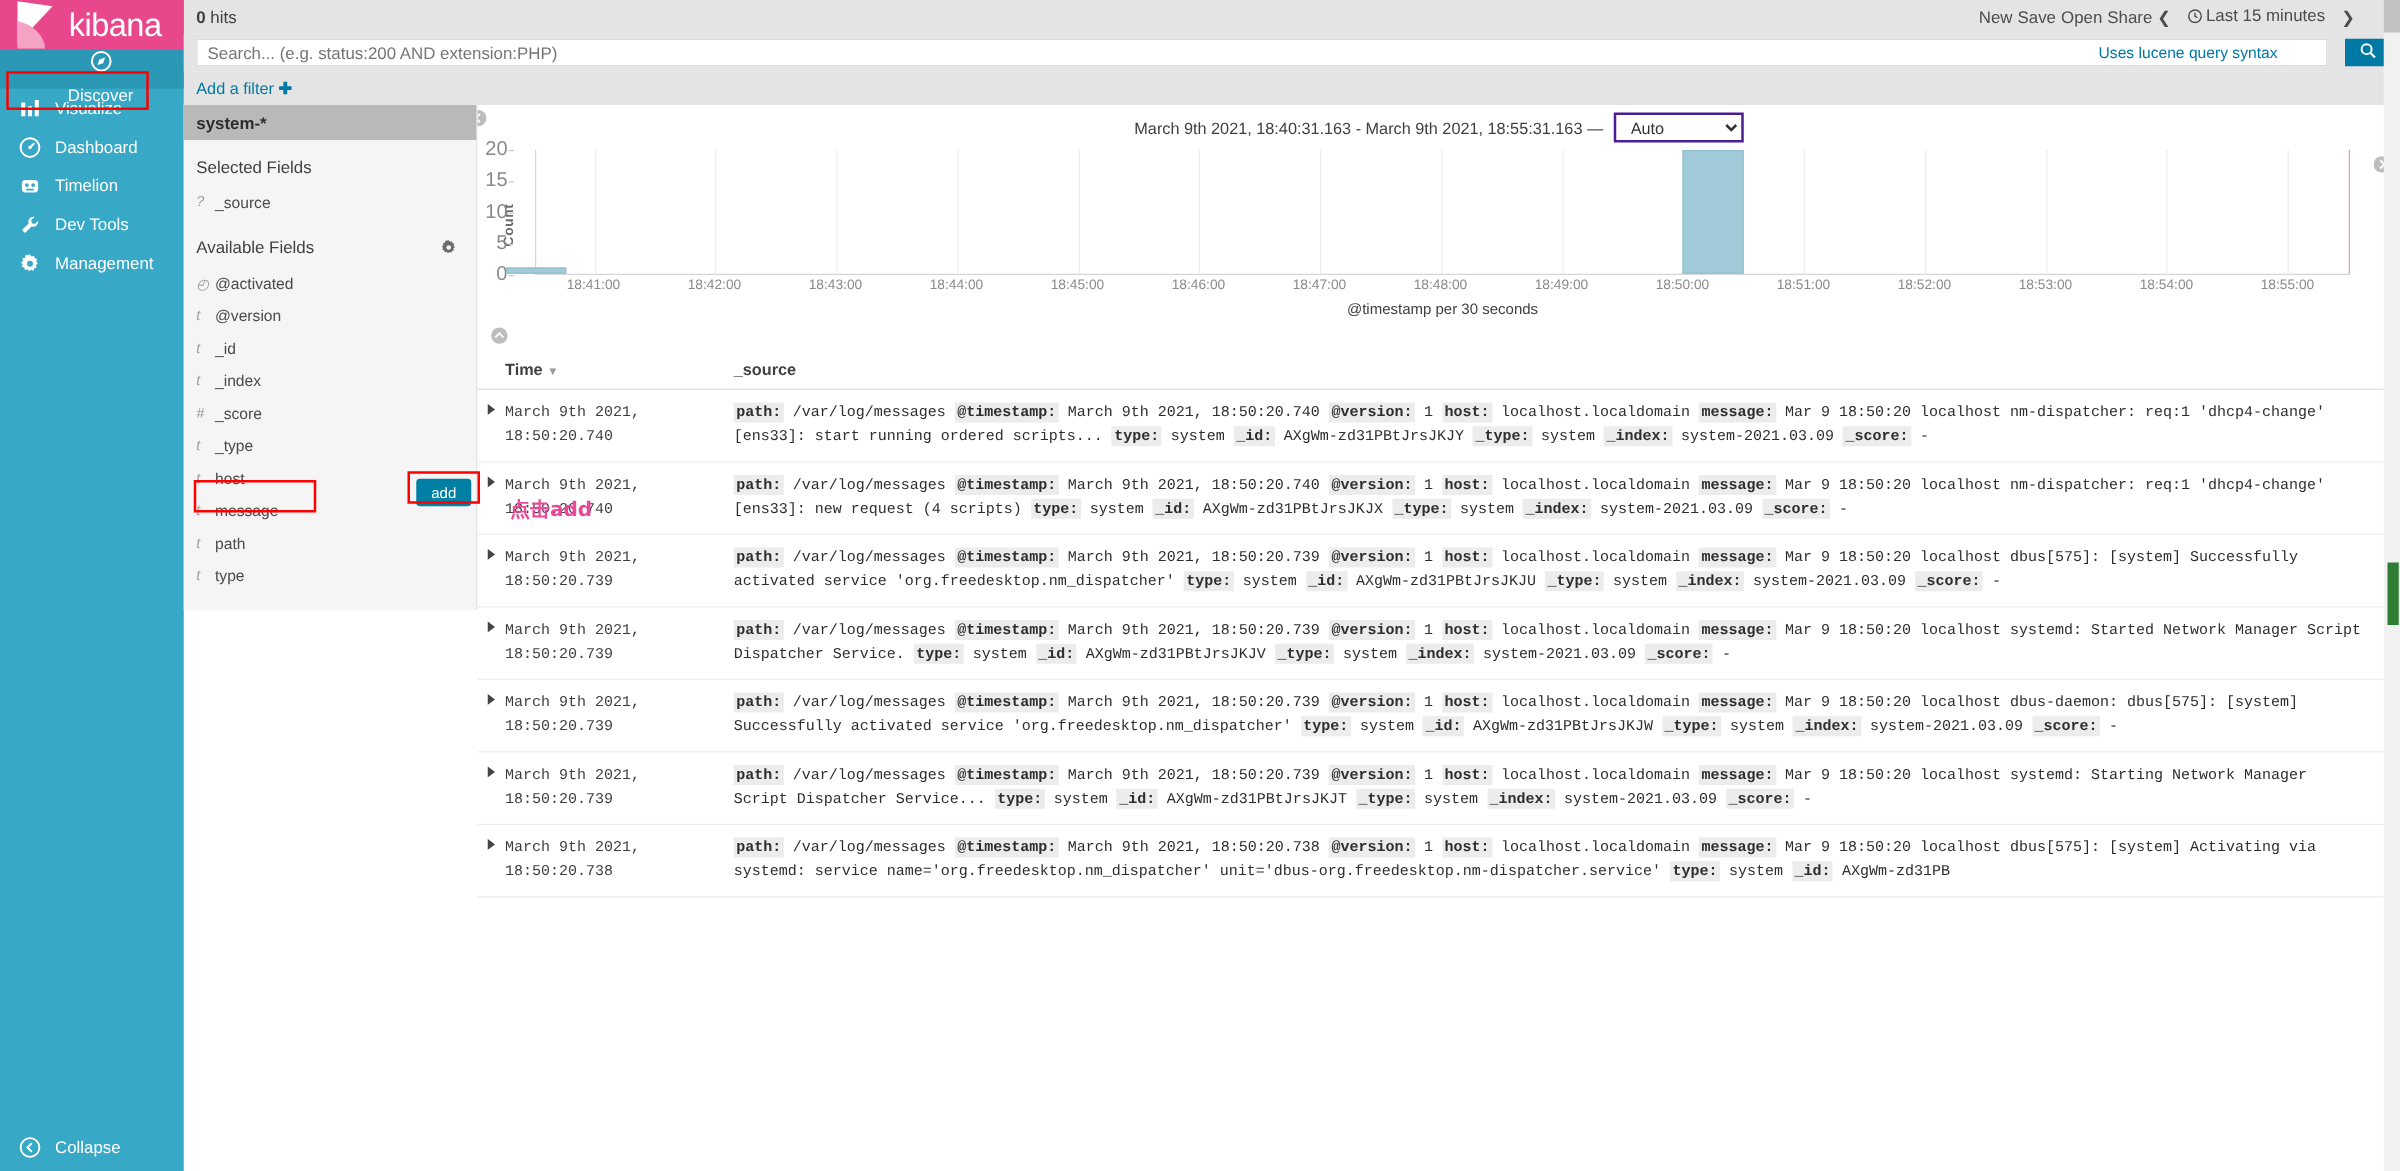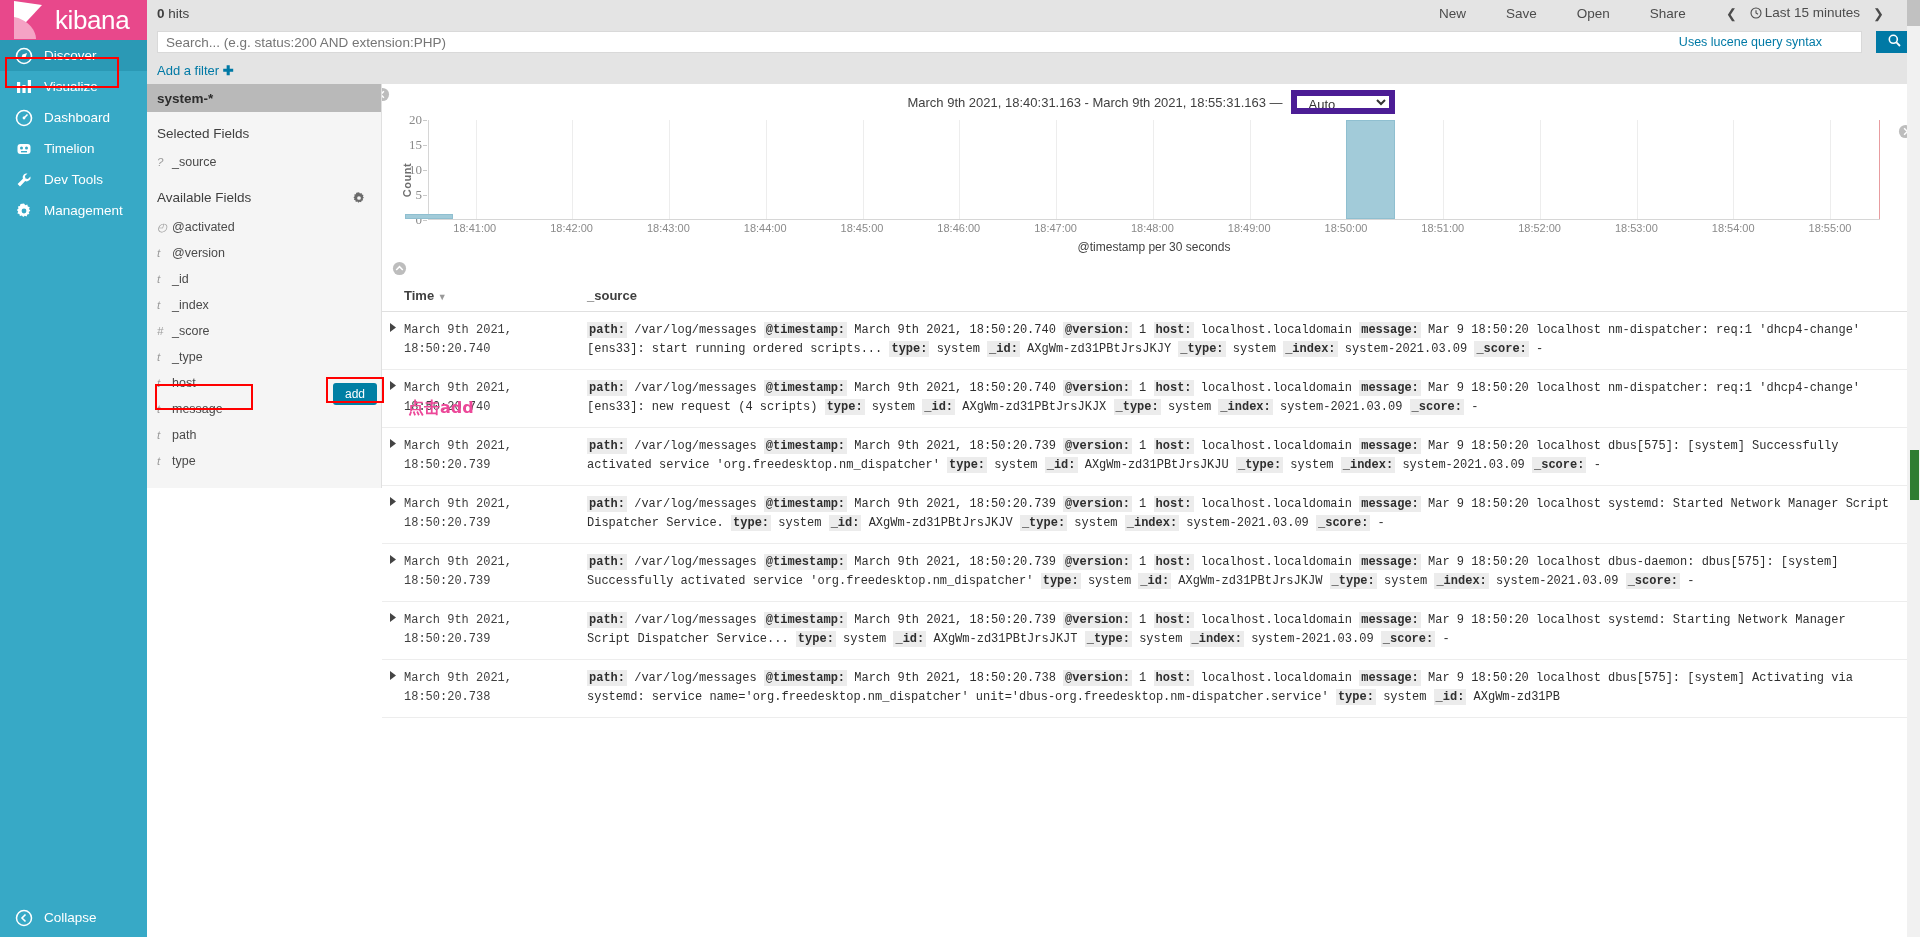--- a/index.html
+++ b/index.html
@@ -25,21 +25,21 @@
     padding-left: 12px;
   }
   .logo-mark { width: 34px; height: 38px; position: relative; }
   .logo-text { color: #fff; font-size: 26px; letter-spacing: -0.4px; }
   .nav { margin-top: 0; }
   .nav-item {
     height: 31px; display: flex; align-items: center;
     gap: 11px; padding-left: 14px; color: #fff; font-size: 13.5px;
     position: relative;
   }
-  .nav-item.active { background: #2b99b5; }
+  .nav-item.active { background: #2b99b5; flex-direction: column; }
   .nav-icon { width: 19px; height: 19px; display: flex; align-items: center; justify-content: center; }
   .nav-icon svg { display: block; }
   .red-box-nav {
     position: absolute; left: 5px; top: 57px;
     width: 114px; height: 31px;
     border: 2.5px solid #ff0000; pointer-events: none; z-index: 30;
   }
   .collapse {
     position: absolute; bottom: 10px; left: 0; width: 147px;
     display: flex; align-items: center; gap: 11px; padding-left: 14px;
@@ -49,21 +49,21 @@
   
   .main { flex: 1; display: flex; flex-direction: column; min-width: 0; }
 
   .topbar {
     height: 27px; background: #e4e4e4;
     display: flex; align-items: center;
     padding: 0 8px 0 10px; font-size: 13px; color: #3f3f3f;
   }
   .hits { font-size: 13.5px; }
   .hits b { font-weight: bold; }
-  .topbar-right { margin-left: auto; display: flex; align-items: center; gap: 40px; padding-right: 28px; }
+  .topbar-right { margin-left: auto; display: flex; align-items: center; gap: 4px; padding-right: 28px; }
   .topbar-right .tb-link { color: #4c4c4c; font-size: 13.5px; }
   .time-group { display: flex; align-items: center; gap: 13px; }
   .chev { font-size: 13px; color: #4c4c4c; }
   .clock-ico { display: inline-block; vertical-align: -2px; margin-right: 3px; }
 
   .querybar {
     height: 30px; background: #e4e4e4;
     padding: 0 8px 0 10px; display: flex; align-items: center; gap: 14px;
     position: relative;
   }
@@ -139,33 +139,33 @@
   .chart-area { position: relative; height: 190px; }
   .collapse-left {
     position: absolute; left: -10px; top: 0px; width: 20px; height: 20px;
     display: flex; align-items: center; justify-content: center;
   }
   .chart-head {
     display: flex; align-items: center; justify-content: center;
     gap: 8px; padding-top: 6px; font-size: 13px; color: #3f3f3f;
   }
   .interval-select {
-    border: 6px solid #4c1d95; background: #fff; height: 24px;
+    border: 2px solid #4c1d95; background: #fff; height: 24px;
     font-size: 13px; padding: 0 6px 0 8px; color: #333;
     font-family: "Liberation Sans", sans-serif; width: 104px;
   }
   .chart-box {
     position: relative; margin: 6px 40px 0 0; height: 120px;
   }
   .y-label {
     position: absolute; left: 8px; top: 50%; transform: translateY(-50%) rotate(-90deg);
     font-size: 11px; color: #6e6e6e; font-weight: bold; letter-spacing: 0.5px;
   }
   .y-ticks { position: absolute; left: 14px; top: 0; width: 30px; height: 100px; }
-  .y-tick { position: absolute; right: 4px; font-size: 13px; color: #8a8a8a; transform: translateY(-50%); font-family: Liberation Serif, serif; }
+  .y-tick { position: absolute; right: 20px; font-size: 16px; color: #8a8a8a; transform: translateY(-50%); }
   .y-tick::after {
     content: ''; position: absolute; right: -5px; top: 50%; width: 4px; height: 1px; background: #c9c9c9;
   }
   .plot {
     position: absolute; left: 46px; right: 0; top: 0; height: 100px;
     border-left: 1px solid #d6d6d6; border-bottom: 1px solid #d6d6d6;
   }
   .vgrid { position: absolute; top: 0; bottom: 0; width: 1px; background: #ededed; }
   .bar { position: absolute; bottom: 0; background: #a2cbd9; border: 1px solid #8fbfd0; }
   .x-ticks { position: absolute; left: 46px; right: 0; top: 102px; height: 18px; }

